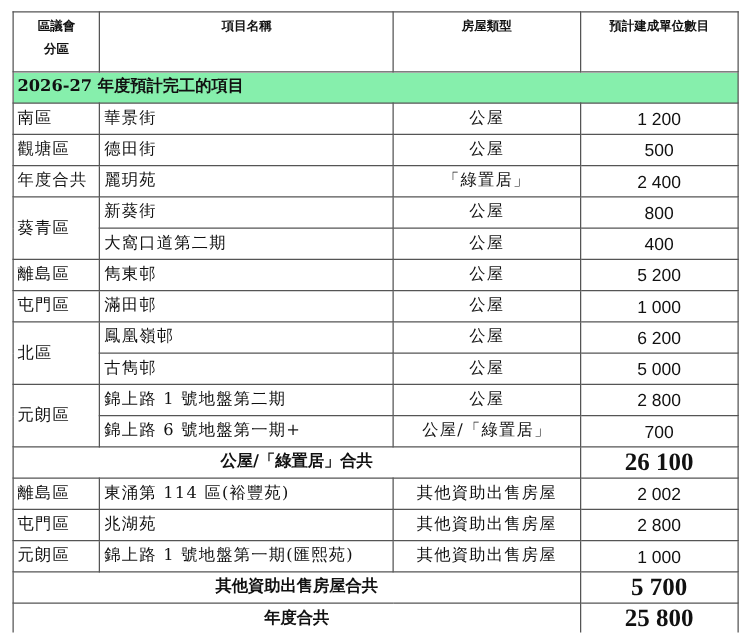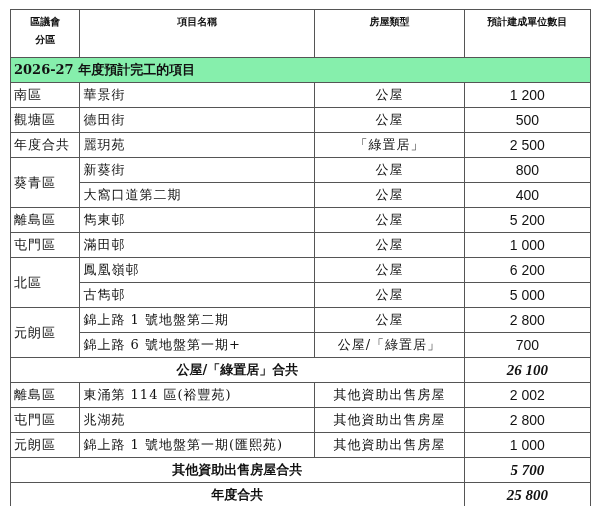--- a/index.html
+++ b/index.html
@@ -15,21 +15,21 @@
   .col-type { width: 142px; }
   .col-units { width: 120px; }
   .section-row td { background: #86efac; font-weight: bold; text-align: left; height: 23px; }
   td.center { text-align: center; }
   td.district { letter-spacing: 1px; vertical-align: top; }
   td.project { letter-spacing: 1px; }
   td.type { letter-spacing: 1px; }
   td.units { font-family: Liberation Sans, sans-serif; font-size: 14px; margin-left: 40px; }
   .subtotal td { font-weight: bold; }
   td.subtotal-label { text-align: center; padding-right: 4px; }
-  td.subtotal-value { text-align: center; font-family: "Liberation Serif", "DejaVu Serif", serif; font-size: 15px; font-style: italic; }
+  td.subtotal-value { text-align: center; font-family: "Liberation Serif", "DejaVu Serif", serif; font-size: 20px; }
 </style>
 </head>
 <body>
 
 <table class="main">
   <colgroup>
     <col class="col-district">
       <col class="col-project">
       <col class="col-type">
       <col class="col-units">
@@ -59,21 +59,21 @@
     <tr>
       <td class="district">觀塘區</td>
       <td class="project">德田街</td>
       <td class="type center">公屋</td>
       <td class="units center">500</td>
     </tr>
     <tr>
       <td class="district">年度合共</td>
       <td class="project">麗玥苑</td>
       <td class="type center">「綠置居」</td>
-      <td class="units center">2 500</td>
+      <td class="units center">2 400</td>
     </tr>
     <tr>
       <td class="district" rowspan="2">葵青區</td>
       <td class="project">新葵街</td>
       <td class="type center">公屋</td>
       <td class="units center">800</td>
     </tr>
     <tr>
       <td class="project">大窩口道第二期</td>
       <td class="type center">公屋</td>

